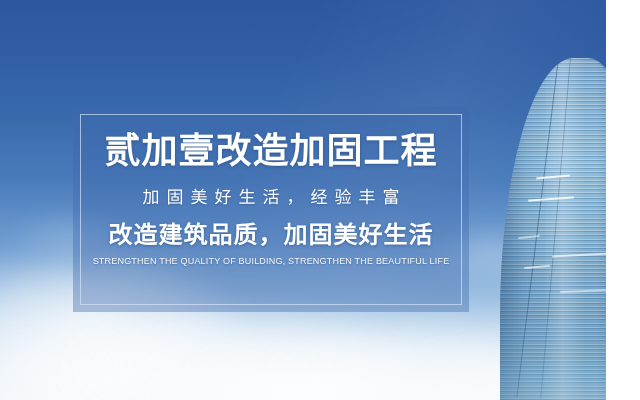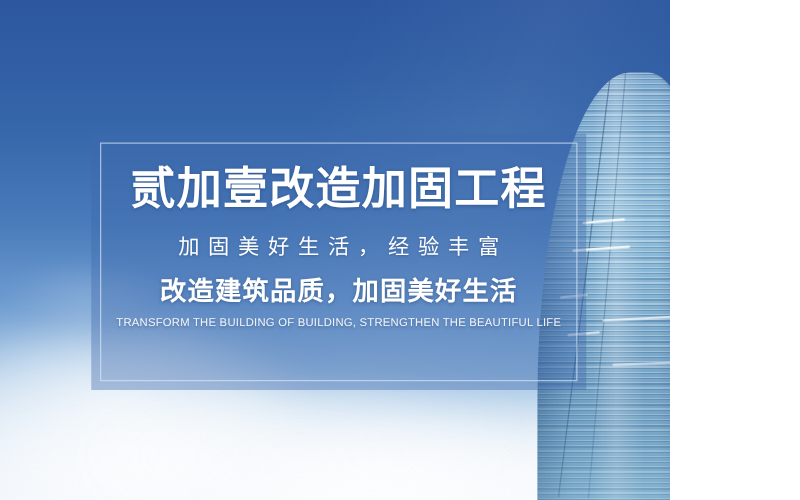--- a/index.html
+++ b/index.html
@@ -7,21 +7,21 @@
     margin: 0;
     padding: 0;
     background: #ffffff;
   }
   body {
     font-family: "Liberation Sans", "DejaVu Sans", sans-serif;
   }
 
   .banner {
     position: relative;
-    width: 536px;
+    width: 606px;
     height: 400px;
     overflow: hidden;
     background: #7f1d1d;
   }
 
   
   .sky {
     position: absolute;
     inset: 0;
     background:
@@ -202,21 +202,21 @@
     font-weight: normal;
     color: #ffffff;
     letter-spacing: 7px;
     text-indent: 7px;
     line-height: 1;
     text-shadow: 0 1px 2px rgba(25,55,100,0.40);
     white-space: nowrap;
   }
   .title-slogan {
     margin-top: 17px;
-    font-size: 21px;
+    font-size: 24px;
     font-weight: bold;
     color: #ffffff;
     letter-spacing: 1px;
     line-height: 1;
     text-shadow: 0 1px 3px rgba(25,55,100,0.45);
     white-space: nowrap;
   }
   .title-en {
     margin-top: 10px;
     font-size: 9px;
@@ -261,17 +261,17 @@
     <div class="tower-glint g6"></div>
     <div class="tower-lowglow"></div>
   </div>
 
   <div class="panel">
     <div class="panel-inner-border"></div>
     <div class="panel-content">
       <div class="title-main">贰加壹改造加固工程</div>
       <div class="title-sub">加固美好生活，经验丰富</div>
       <div class="title-slogan">改造建筑品质，加固美好生活</div>
-      <div class="title-en">TRANSFORM THE BUILDING OF BUILDING, STRENGTHEN THE BEAUTIFUL LIFE</div>
+      <div class="title-en">STRENGTHEN THE QUALITY OF BUILDING, STRENGTHEN THE BEAUTIFUL LIFE</div>
     </div>
   </div>
 
 </div>
 
 </body></html>

